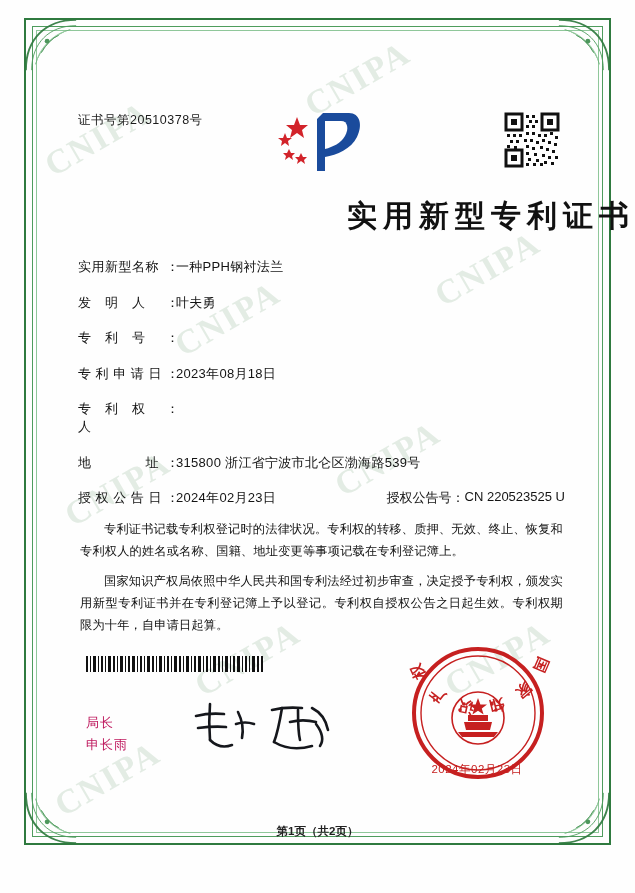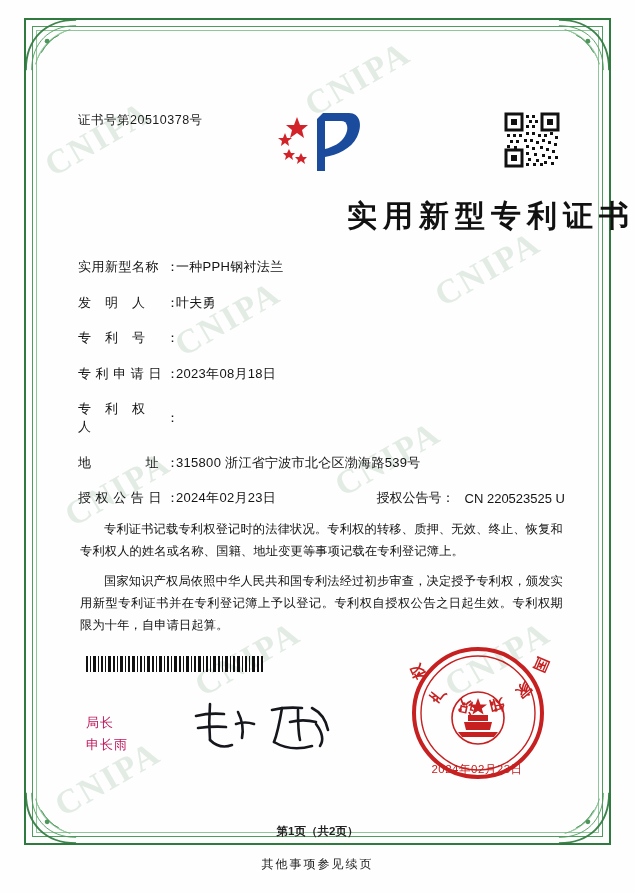--- a/index.html
+++ b/index.html
@@ -121,21 +121,21 @@
 
   
   .fields {
     position: absolute;
     left: 78px;
     right: 70px;
     top: 258px;
   }
   .field-row {
     display: flex;
-    align-items: center;
+    align-items: flex-start;
     margin-bottom: 17.5px;
     font-size: 13px;
     color: #141414;
   }
   .field-label {
     width: 88px;
     flex: none;
     letter-spacing: 0.5px;
   }
   .field-colon {
@@ -147,21 +147,20 @@
     letter-spacing: 0.3px;
   }
   .field-value.mono {
     font-family: "Liberation Serif", serif;
   }
   .inline-extra-label {
     margin-left: 66px;
     flex: none;
   }
   .inline-extra-value {
-    margin-left: 10px;
     flex: none;
   }
 
   
   .paragraphs {
     position: absolute;
     left: 80px;
     right: 72px;
     top: 518px;
     font-size: 12.2px;
@@ -505,15 +504,14 @@
       <path d="M0 -20 L2.4 -13.5 L9 -13.5 L3.8 -9.6 L5.6 -3.4 L0 -7.2 L-5.6 -3.4 L-3.8 -9.6 L-9 -13.5 L-2.4 -13.5 Z" fill="#c62020"></path>
       <circle cx="-14" cy="-14" r="1.8" fill="#c62020"></circle>
       <circle cx="-18" cy="-8" r="1.8" fill="#c62020"></circle>
       <circle cx="14" cy="-14" r="1.8" fill="#c62020"></circle>
       <circle cx="18" cy="-8" r="1.8" fill="#c62020"></circle>
     </g>
   </svg>
   <div class="seal-date">2024年02月23日</div>
 
   <div class="page-no">第1页（共2页）</div>
-  <div class="footer-note">其他事项参见续页</div>
 
 </div>
 
 </body></html>

